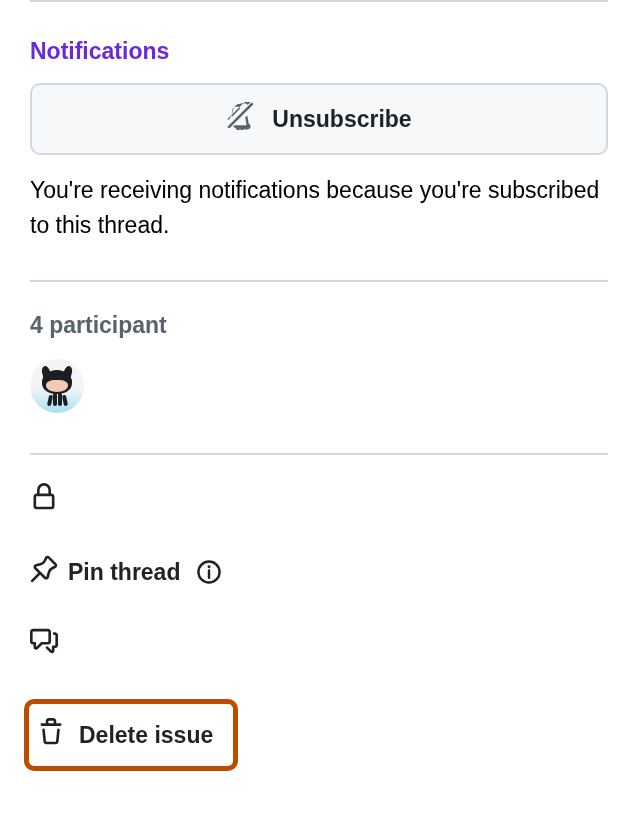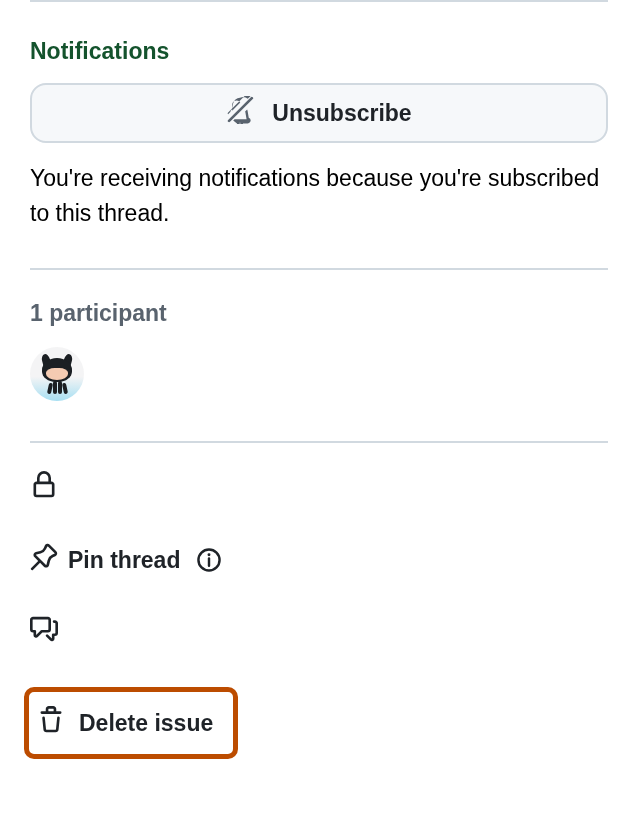--- a/index.html
+++ b/index.html
@@ -15,29 +15,29 @@
       padding: 0 30px;
     }
     .divider {
       height: 2px;
       background: #d1d9e0;
       margin: 0;
     }
     .section-title {
       font-size: 23px;
       font-weight: 600;
-      color: #14532d;
+      color: #6d28d9;
       margin-top: 36px;
       margin-bottom: 18px;
     }
     .btn-unsubscribe {
       width: 100%;
-      height: 60px;
+      height: 72px;
       border: 2px solid #d1d9e0;
-      border-radius: 16px;
+      border-radius: 10px;
       background: #f6f8fa;
       display: flex;
       align-items: center;
       justify-content: center;
       gap: 18px;
       cursor: pointer;
       font-size: 23px;
       font-weight: 600;
       color: #1f2328;
     }
@@ -180,21 +180,21 @@
         <path d="m4.114 14 .63-.631a.25.25 0 0 1 .178-.073h6.828l-.584-3.504a5 5 0 0 0-.237-.918l1.163-1.163q.212.597.33 1.26l.573 3.438a1.75 1.75 0 0 1 .757 2.451c-.29.5-.821.806-1.393.806H9.724a1.75 1.75 0 0 1-3.448 0zM8 1a4 4 0 0 0-3.946 3.342l-.573 3.437a1.75 1.75 0 0 0-1.004 1.426L1.22 10.46a.75.75 0 0 1 0-1.06l13-13a.75.75 0 1 1 1.06 1.06L13.94.121l-1.492 1.493A4 4 0 0 0 8 1m.25 14.666a.25.25 0 0 0 0-.332h-.5a.25.25 0 0 0 0 .332zM3.533 5.09a2.5 2.5 0 0 1 4.622-1.325L3.533 8.387zM1.22 14.78a.75.75 0 0 1 0-1.06l13-13a.75.75 0 1 1 1.06 1.06l-13 13a.75.75 0 0 1-1.06 0"></path>
       </svg>
   </span>
   <span>Unsubscribe</span>
 </button>
 
 <div class="notif-description">You're receiving notifications because you're subscribed to this thread.</div>
 
 <div class="divider"></div>
 
-<div class="participants-title">1 participant</div>
+<div class="participants-title">4 participant</div>
 
 <div class="avatar">
   <div class="avatar-octocat">
     <div class="octo-ear-l"></div>
     <div class="octo-ear-r"></div>
     <div class="octo-head"></div>
     <div class="octo-face"></div>
     <div class="octo-tentacle t1"></div>
     <div class="octo-tentacle t2"></div>
     <div class="octo-tentacle t3"></div>

